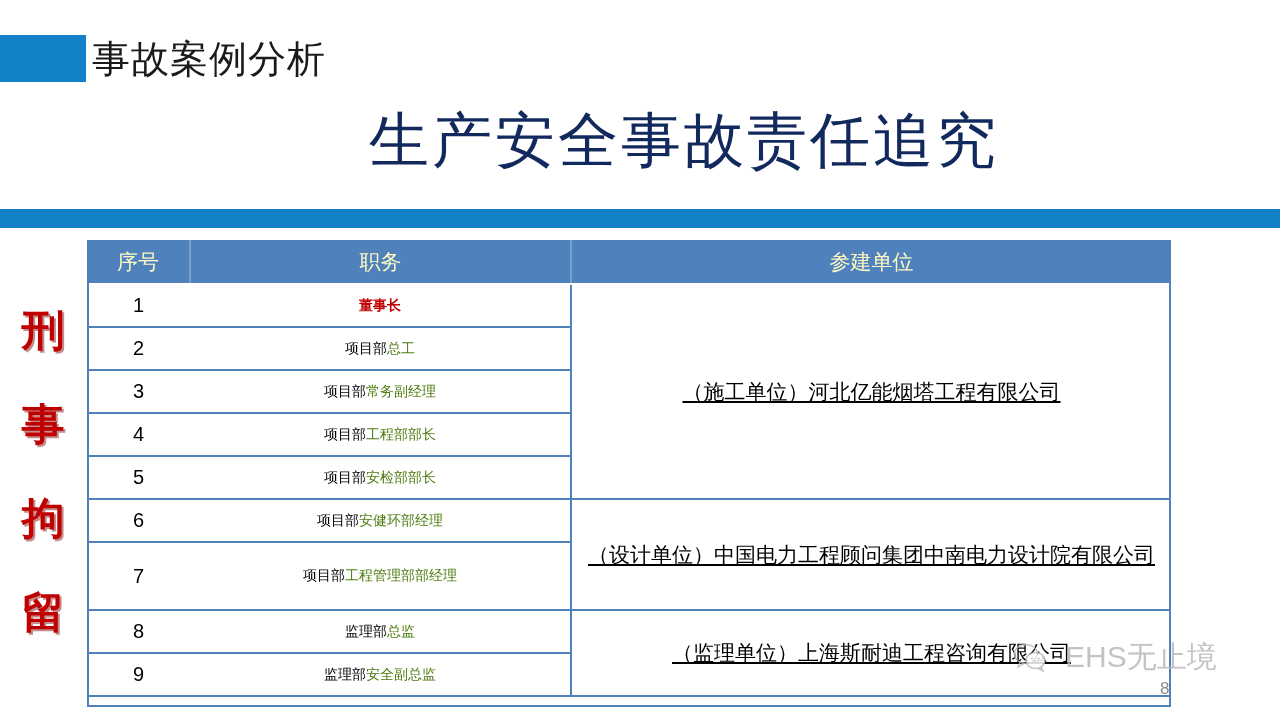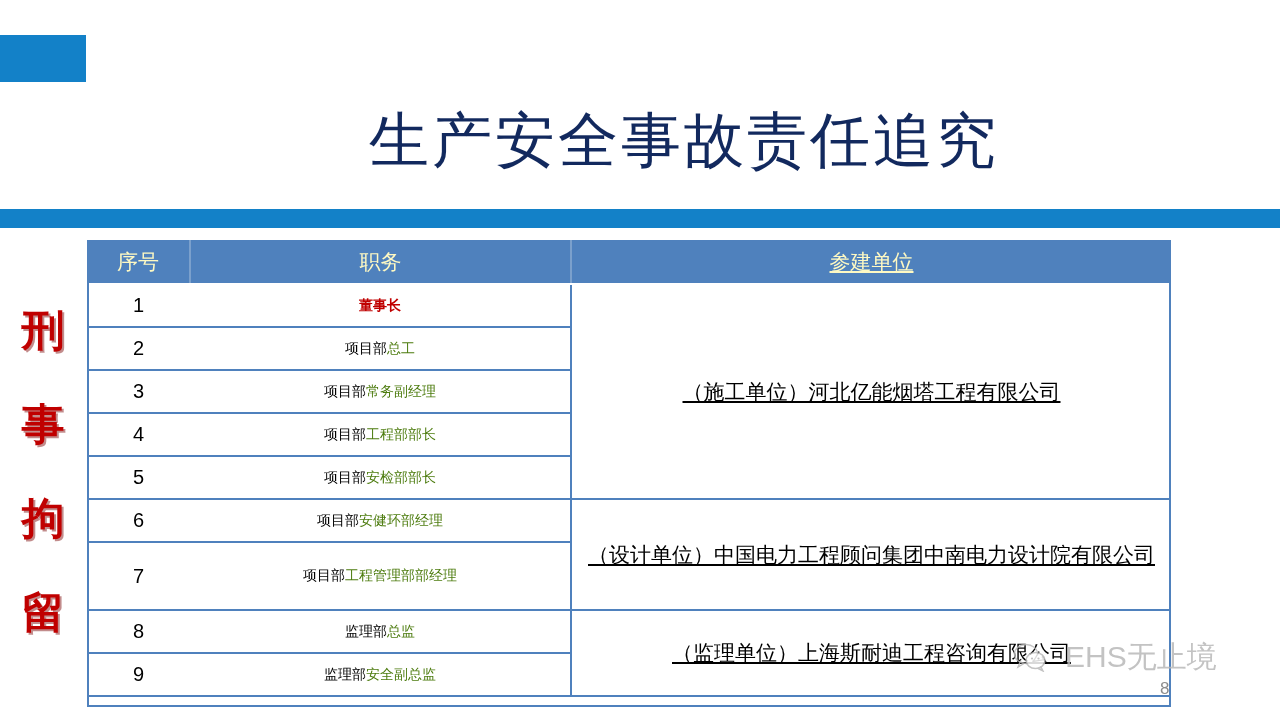--- a/index.html
+++ b/index.html
@@ -84,21 +84,21 @@
   .tbl th {
     background: #4f81bd;
     color: #fef9c3;
     font-size: 21px;
     font-weight: normal;
     height: 44px;
     text-align: center;
     border-right: 2px solid #7ba0cc;
     border-bottom: 2px solid #ffffff;
   }
-  .tbl th.last { border-right: none; text-decoration: underline; }
+  .tbl th.last { border-right: none; }
 
   .tbl td {
     height: 43px;
     font-size: 14px;
     color: #000000;
     text-align: center;
     vertical-align: middle;
     background: #ffffff;
     border-bottom: 2px solid #4f81bd;
     padding: 0 4px;
@@ -150,20 +150,21 @@
     font-size: 17px;
     color: #8c8c8c;
   }
 </style>
 </head>
 <body>
 
 <div id="slide">
 
   <div class="hdr-square"></div>
+  <div class="hdr-text">事故案例分析</div>
 
   <div class="main-title">生产安全事故责任追究</div>
 
   <div class="blue-bar"></div>
 
   <div class="vert-label">
     <span>刑</span>
     <span>事</span>
     <span>拘</span>
     <span>留</span>

